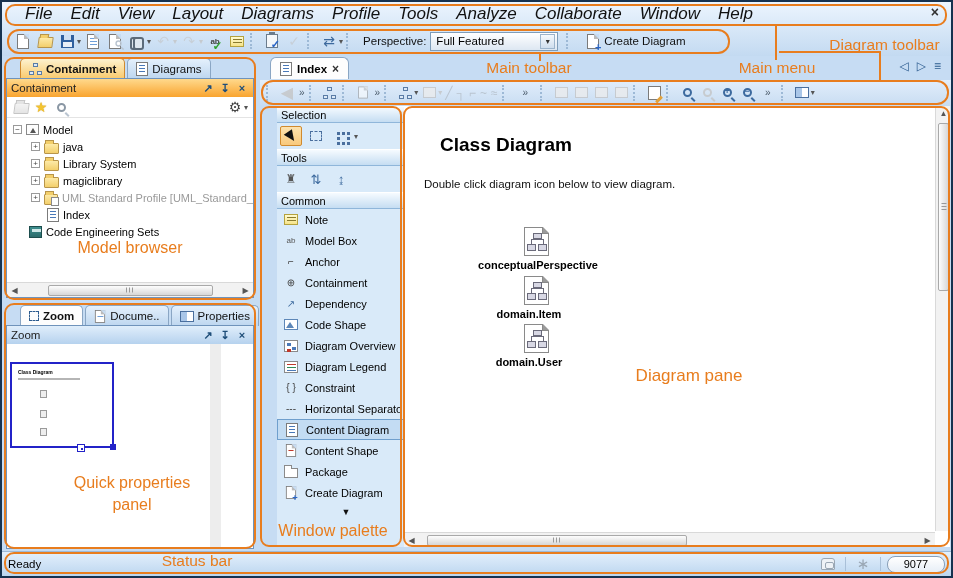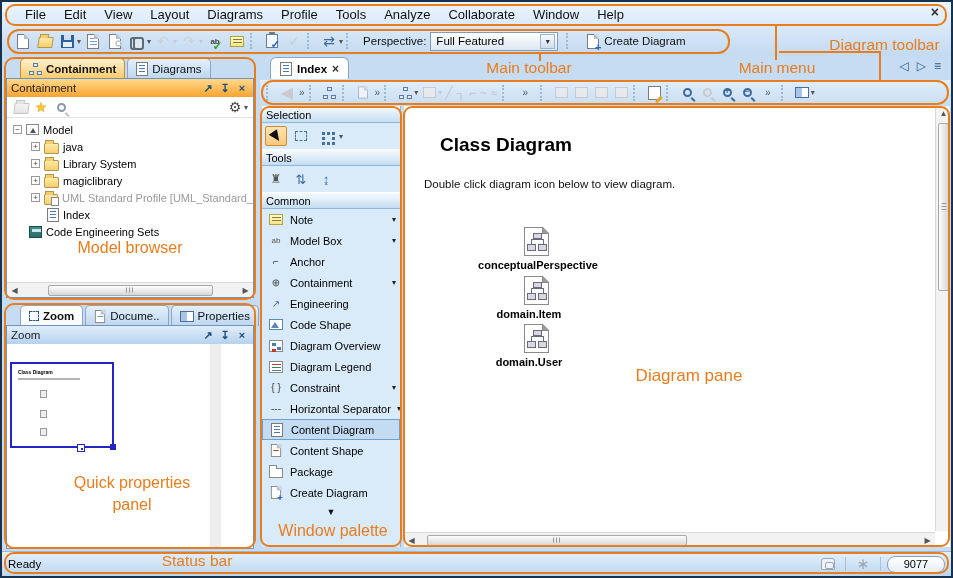--- a/index.html
+++ b/index.html
@@ -6,21 +6,21 @@
   html,body { background:#e9e9e9; }
   body { font-family:"Liberation Sans", sans-serif; }
   .app { position:relative; width:953px; height:578px; background:#c6dcf3;
          border:2px solid #16324f; overflow:hidden; }
 
   
   .topbars { position:absolute; left:0; top:0; width:949px; height:54px;
              background:linear-gradient(#ecf5fe,#c3daf1); }
   .menubar { position:absolute; left:0; top:0; width:949px; height:24px; display:flex;
              align-items:center; padding-left:14px; }
-  .mi { font-size:13px; color:#111; padding:3px 9px; cursor:default; }
+  .mi { font-size:17px; color:#111; padding:3px 9px; cursor:default;font-style:italic; }
   .menu-close { position:absolute; right:12px; top:3px; font-size:14px; font-weight:bold;
                 color:#333; line-height:14px; }
   .toolbar { position:absolute; left:0; top:25px; width:949px; height:28px; display:flex;
              align-items:center; padding-left:10px; }
   .grip { width:7px; height:16px; border-left:2px dotted #9db9d6; margin:0 4px 0 2px; }
   .tbtn { width:20px; height:20px; display:inline-flex; align-items:center; justify-content:center;
           margin:0 1px; position:relative; }
   .dd { font-size:8px; color:#555; margin:0 1px 0 -1px; }
   .dim { color:#b9c4d0 !important; filter:grayscale(1); opacity:.75; }
 
@@ -140,21 +140,21 @@
   .ic-tree3 i { position:absolute; width:5px; height:4px; border:1px solid #5a7ca6; background:#dce9f6; }
   .ic-tree3 i:nth-child(1){ left:4px; top:0; } .ic-tree3 i:nth-child(2){ left:0; bottom:0; } .ic-tree3 i:nth-child(3){ right:0; bottom:0; }
   .ic-sqr { width:13px; height:11px; border:1px solid #b9c4d0; background:#e7edf3; }
   .lineglyph { font-size:12px; color:#b9c4d0; margin:0 2px; }
   .ic-opts { width:13px; height:14px; background:#fff; border:1px solid #7b7b7b; position:relative; }
   .ic-opts::after { content:""; position:absolute; right:-3px; bottom:-2px; width:8px; height:3px; background:#e2a23c; transform:rotate(-45deg); }
   .ic-win { width:14px; height:11px; border:1px solid #4a6f9e; background:#fff; position:relative; }
   .ic-win::before { content:""; position:absolute; left:0; top:0; width:6px; height:9px; background:#a9c6e8; }
 
   
-  .palette { position:absolute; left:260px; top:104px; width:139px; height:441px; background:#d9eaf9;
+  .palette { position:absolute; left:275px; top:104px; width:139px; height:441px; background:#d9eaf9;
              border-right:1px solid #9db9d6; overflow:hidden; }
   .psec { height:17px; background:linear-gradient(#f6fbff,#c5ddf2); border-bottom:1px solid #8fb6da; border-top:1px solid #fff;
           font-size:11px; color:#000; display:flex; align-items:center; padding-left:4px; }
   .prow { height:26px; display:flex; align-items:center; padding-left:3px; gap:3px; }
   .pbtn { width:22px; height:20px; display:inline-flex; align-items:center; justify-content:center; }
   .pbtn.active { background:linear-gradient(#fde3ae,#f9c97c); border:1px solid #d08a2e; border-radius:2px; }
   .cursor-ic { width:0; height:0; border-style:solid; border-width:11px 5px 0 5px; border-color:#111 transparent transparent transparent; transform:rotate(-35deg); }
   .marquee-ic { width:12px; height:10px; border:1px dashed #4a6f9e; }
   .grid-ic { width:3px; height:3px; background:#4a6f9e; box-shadow:5px 0 #4a6f9e,10px 0 #4a6f9e,0 5px #4a6f9e,10px 5px #4a6f9e,0 10px #4a6f9e,5px 10px #4a6f9e,10px 10px #4a6f9e; margin:-6px 0 0 -6px; }
   .pitem { height:21px; display:flex; align-items:center; gap:6px; padding:0 4px 0 6px; font-size:11px; color:#000; }
@@ -546,21 +546,21 @@
       <span class="picon">
           <span class="txt">⊕</span>
         </span>
       <span class="lab">Containment</span>
         <span class="darr">▾</span>
     </div>
     <div class="pitem">
       <span class="picon">
           <span class="txt" style="color:#3d6a9e">↗</span>
         </span>
-      <span class="lab">Engineering</span>
+      <span class="lab">Dependency</span>
     </div>
     <div class="pitem">
       <span class="picon">
           <span class="ic-img"></span>
         </span>
       <span class="lab">Code Shape</span>
     </div>
     <div class="pitem">
       <span class="picon">
           <span class="ic-ovw"></span>

